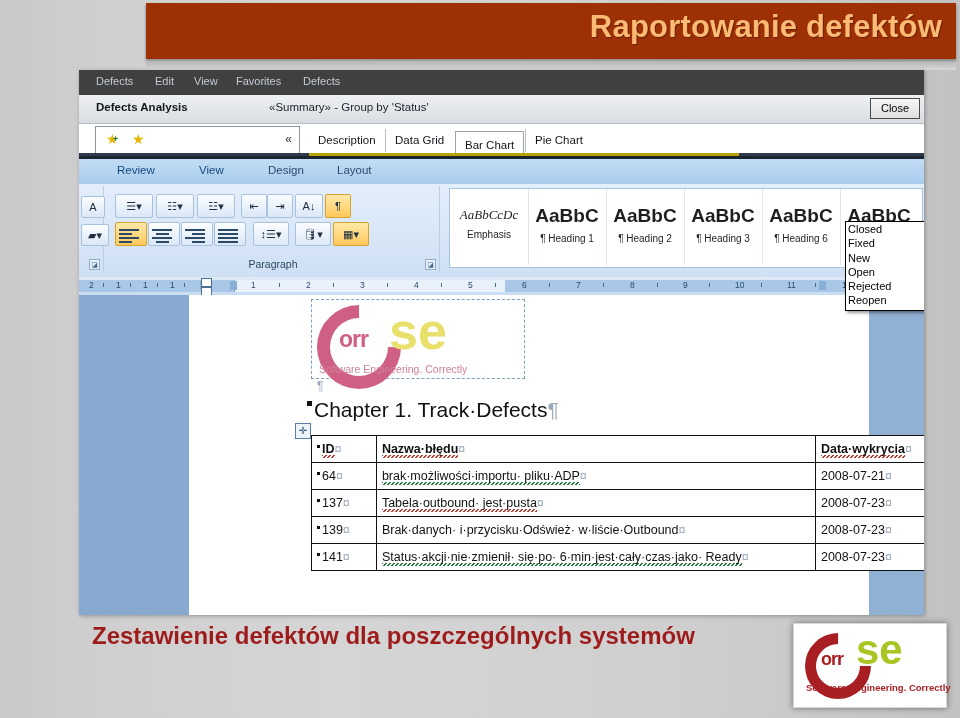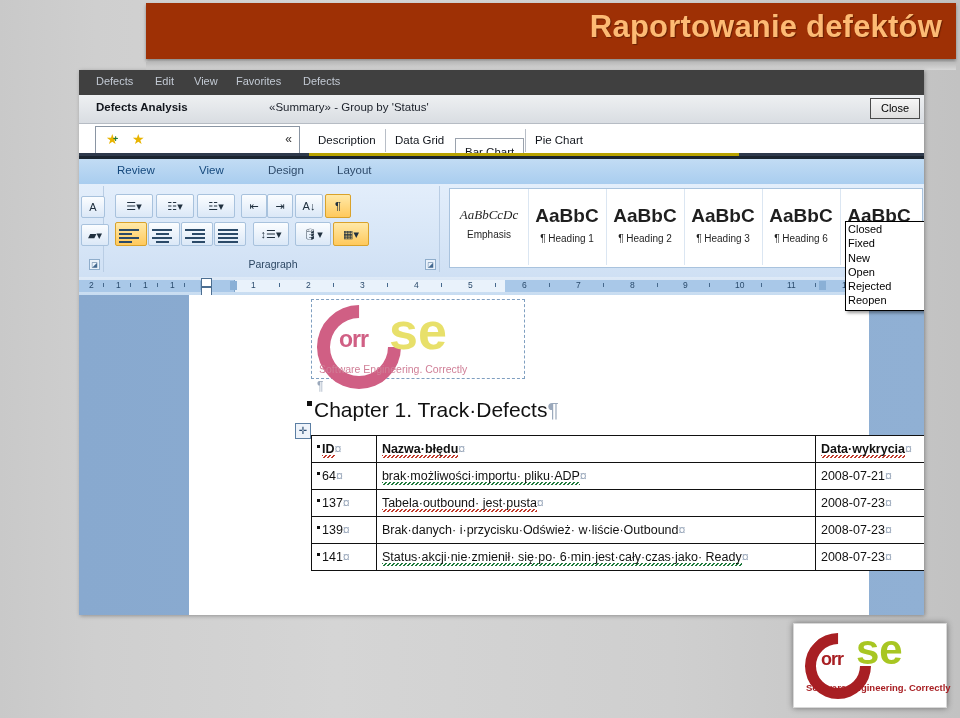--- a/index.html
+++ b/index.html
@@ -69,21 +69,21 @@
     position:absolute;left:230px;top:56px;width:615px;height:27px;
     border-bottom:1px solid #a9b0ba;
   }
   .tab{
     position:absolute;top:3px;height:23px;line-height:23px;
     font-size:11.5px;color:#12161d;padding:0 9px;white-space:nowrap;
     border-left:1px solid #b8bec7;
   }
   .tab.sel{
     background:#ffffff;border:1px solid #9aa2ad;border-bottom:1px solid #ffffff;
-    top:12px;height:26px;line-height:26px;
+    top:5px;height:26px;line-height:26px;
   }
   #tracker-body{
     position:absolute;left:0;top:83px;width:845px;height:20px;
     background:#2f3a4c;
   }
   #tracker-yellow{
     position:absolute;left:230px;top:83px;width:430px;height:4px;background:#b9a300;
   }
   
   #word{
@@ -494,20 +494,21 @@
     <div id="status-dd">
       <div class="it">Closed</div>
       <div class="it">Fixed</div>
       <div class="it">New</div>
       <div class="it">Open</div>
       <div class="it">Rejected</div>
       <div class="it">Reopen</div>
     </div>
   </div>
 
+  <div id="caption">Zestawienie defektów dla poszczególnych systemów</div>
 
   <div id="logo">
     <span class="cring"></span>
     <span class="orr">orr</span>
     <span class="se">se</span>
     <span class="tagline">Software Engineering. Correctly</span>
   </div>
 
 </div>
 

